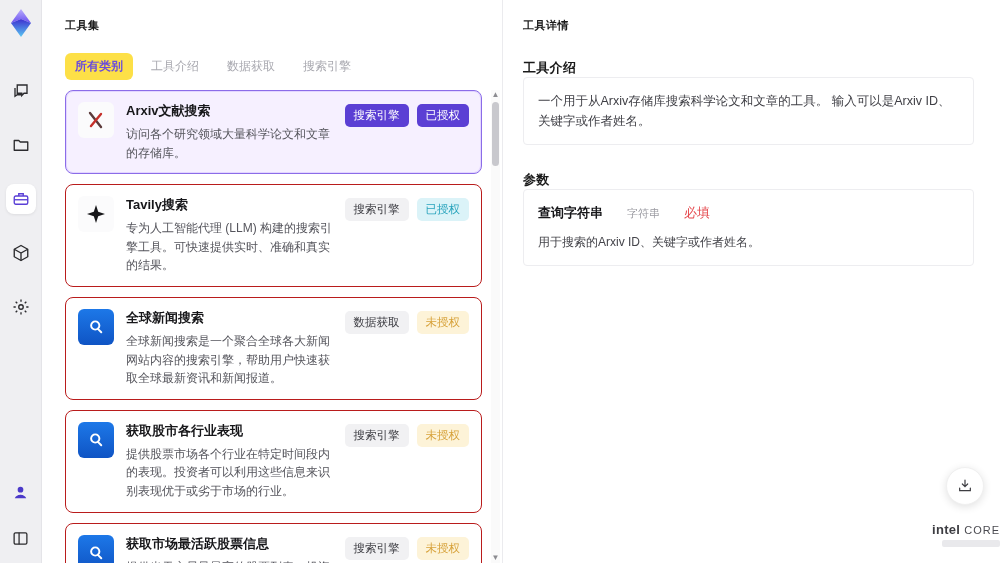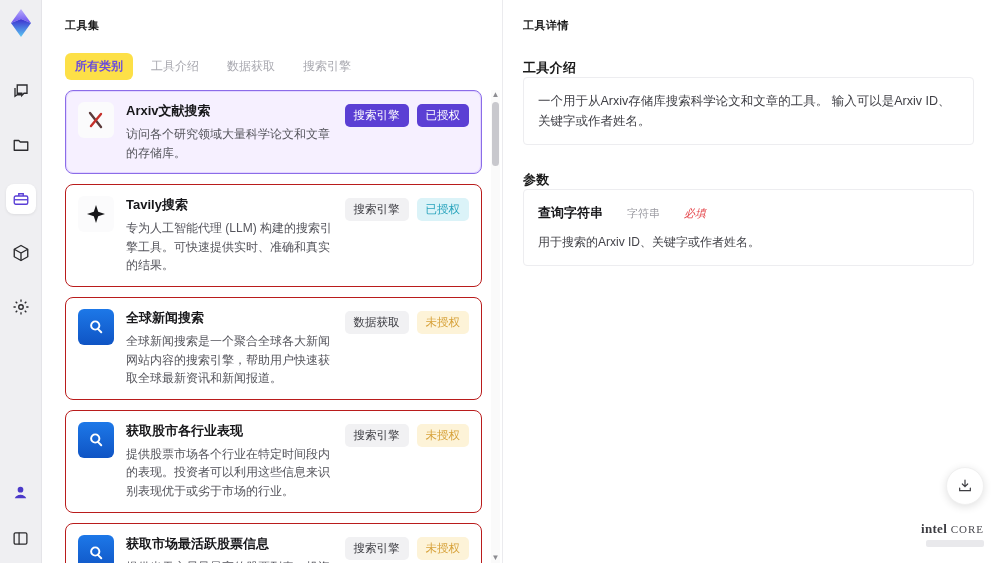--- a/index.html
+++ b/index.html
@@ -55,28 +55,28 @@
   .scroll-fill { flex:1; }
 
   
   .panel-right { flex:1; padding:18px 26px 0 20px; position:relative; }
   .section-h { font-size:13px; font-weight:bold; margin-top:26px; letter-spacing:.3px; }
   .info-box { border:1px solid #ededf0; border-radius:4px; background:#fff;
     padding:13px 14px; font-size:12.5px; color:#3f3f45; line-height:1.6; }
   .param-line { display:flex; align-items:baseline; gap:24px; }
   .param-name { font-size:13px; font-weight:bold; color:#17171a; }
   .param-type { font-size:11px; color:#9a9aa1; }
-  .param-req { font-size:11px; color:#e5484d;font-style:italic; }
+  .param-req { font-size:13px; color:#e5484d; }
   .param-desc { font-size:12px; color:#44444a; margin-top:9px; }
 
   
   .fab { position:absolute; right:16px; bottom:58px; width:38px; height:38px; border-radius:50%;
     background:#fff; box-shadow:0 2px 8px rgba(0,0,0,.12); border:1px solid #f0f0f0;
     display:flex; align-items:center; justify-content:center; cursor:pointer; }
-  .brand { position:absolute; right:16px; bottom:16px; text-align:right;font-family:Liberation Serif, serif; }
+  .brand { position:absolute; right:0; bottom:16px; text-align:right; }
   .brand-main { font-size:13px; color:#3d3d42; letter-spacing:.3px; }
   .brand-main b { font-weight:bold; }
   .brand-main .core { font-size:11px; letter-spacing:1px; color:#4a4a50; }
   .brand-sub { width:58px; height:7px; background:#e9e9ec; border-radius:2px; margin:3px 0 0 auto; }
 
   svg { display:block; }
 </style>
 </head>
 <body>
 

